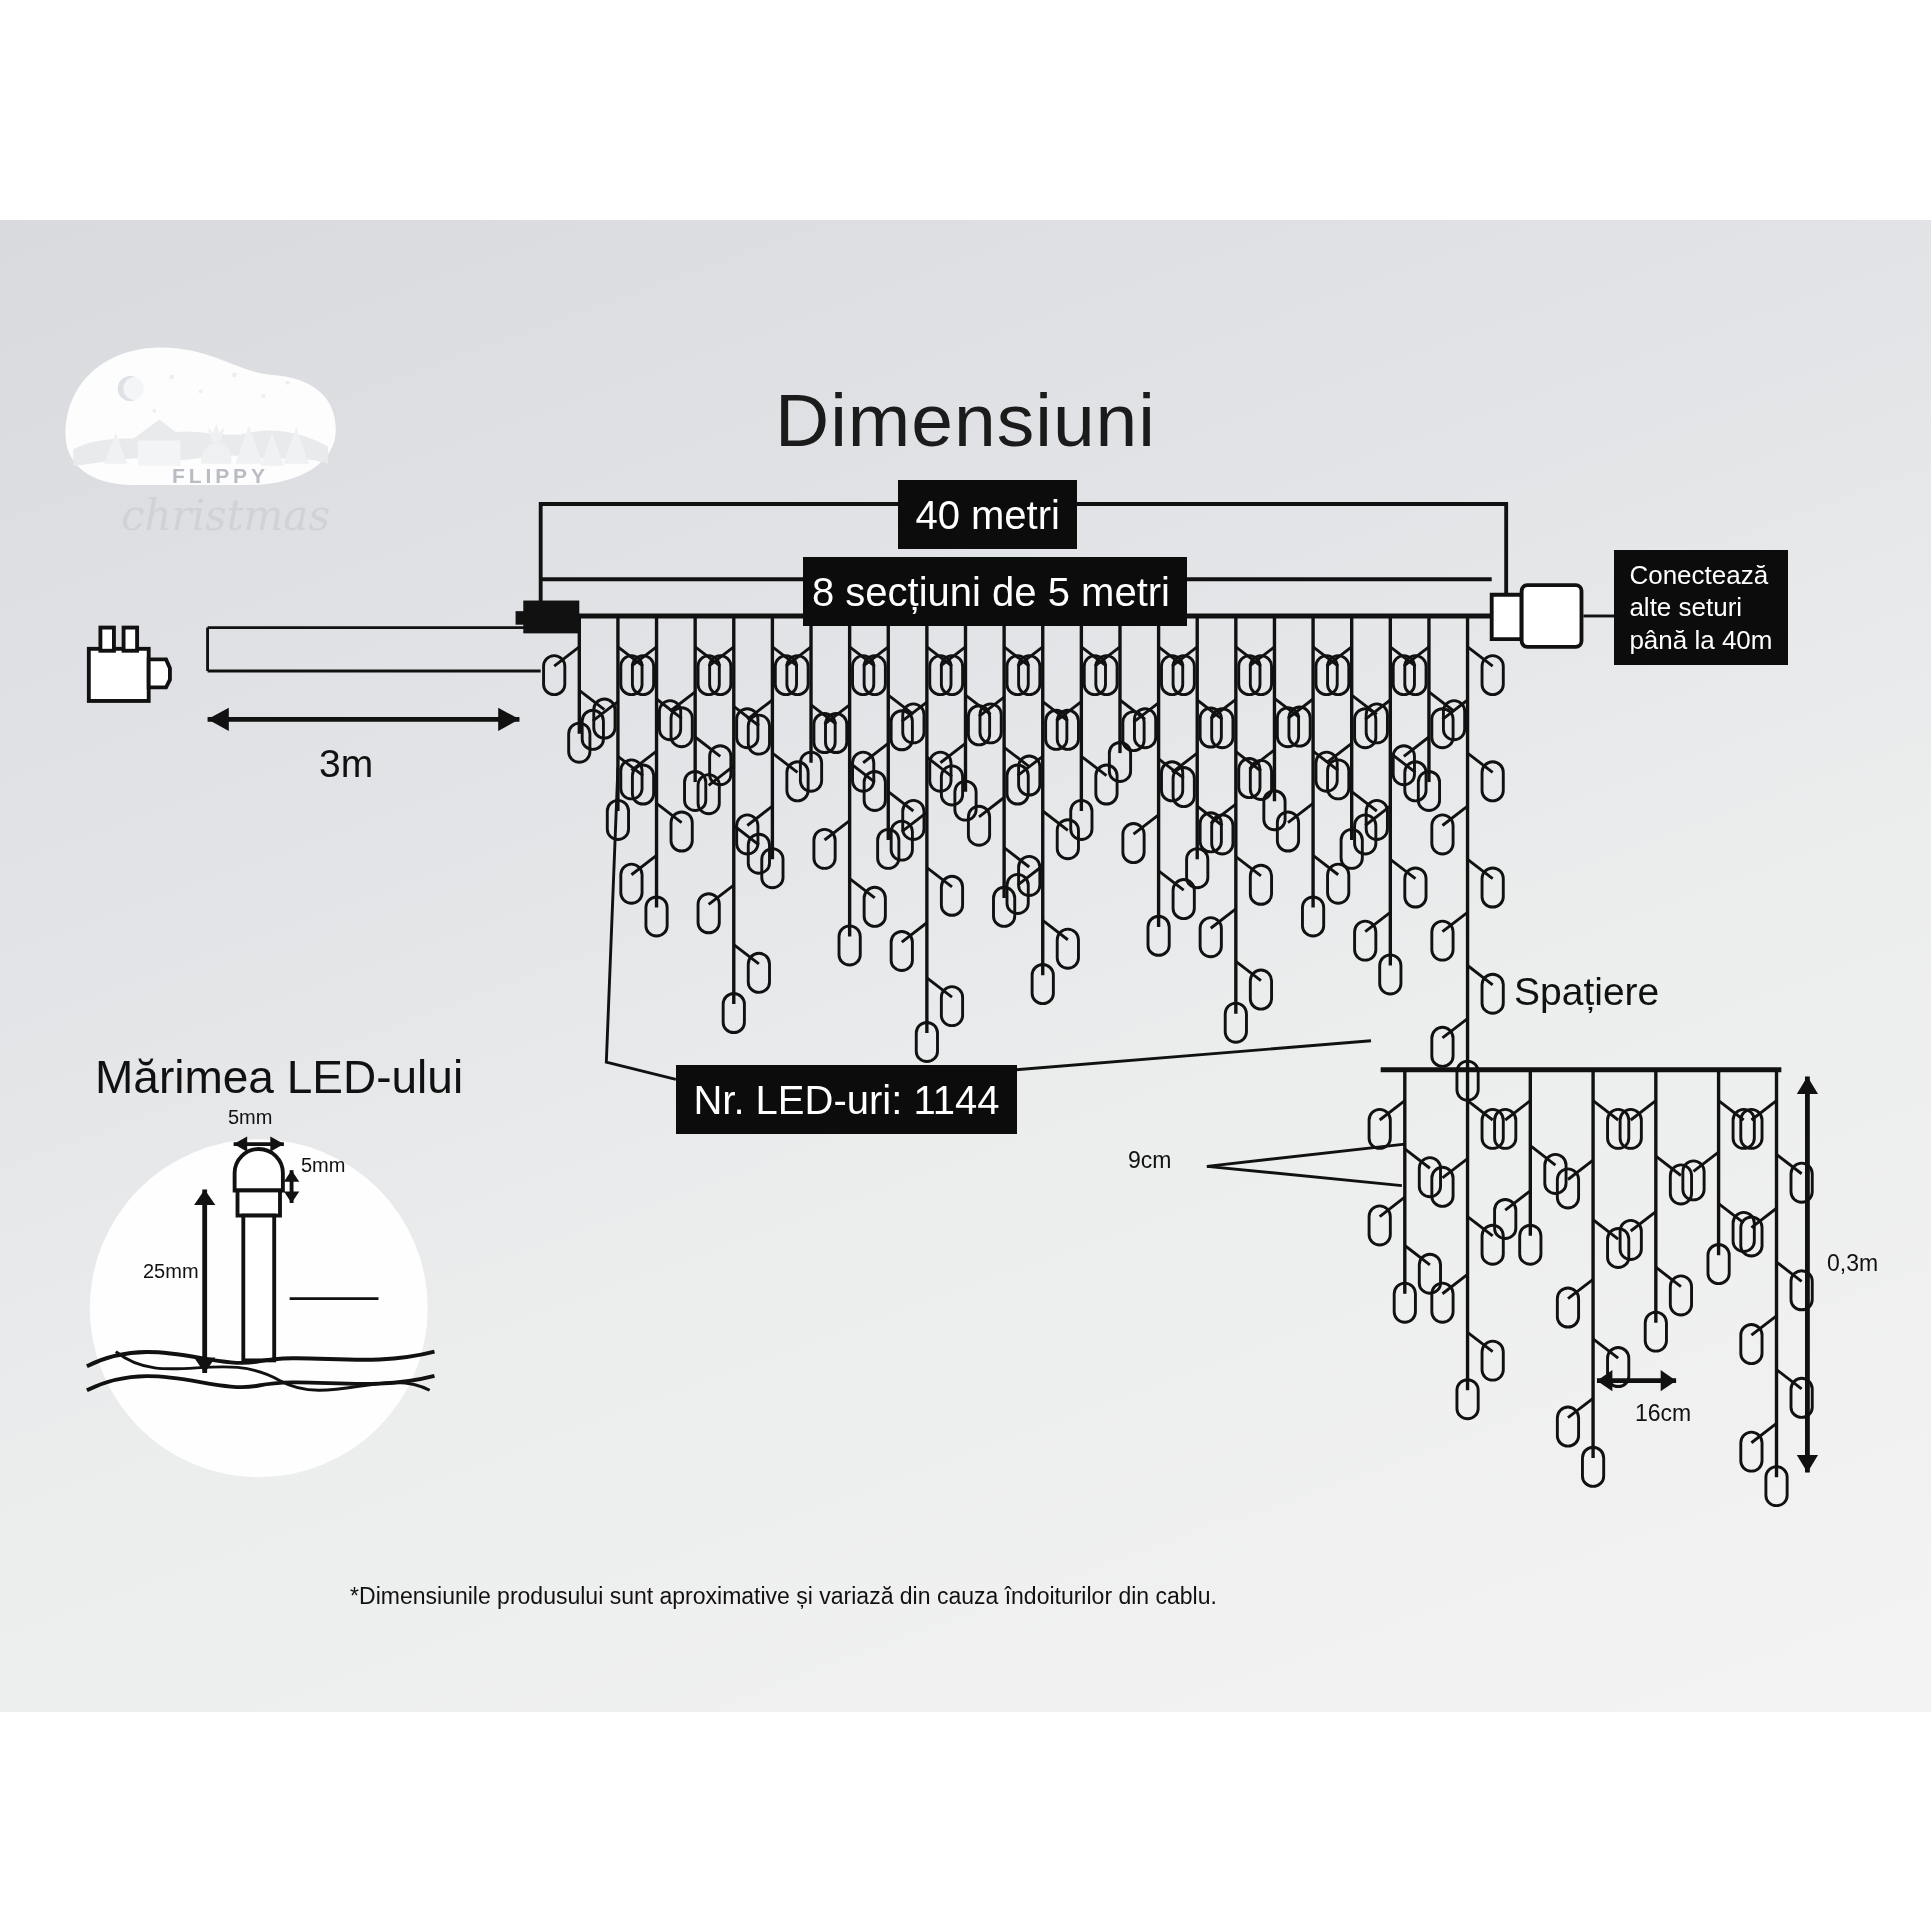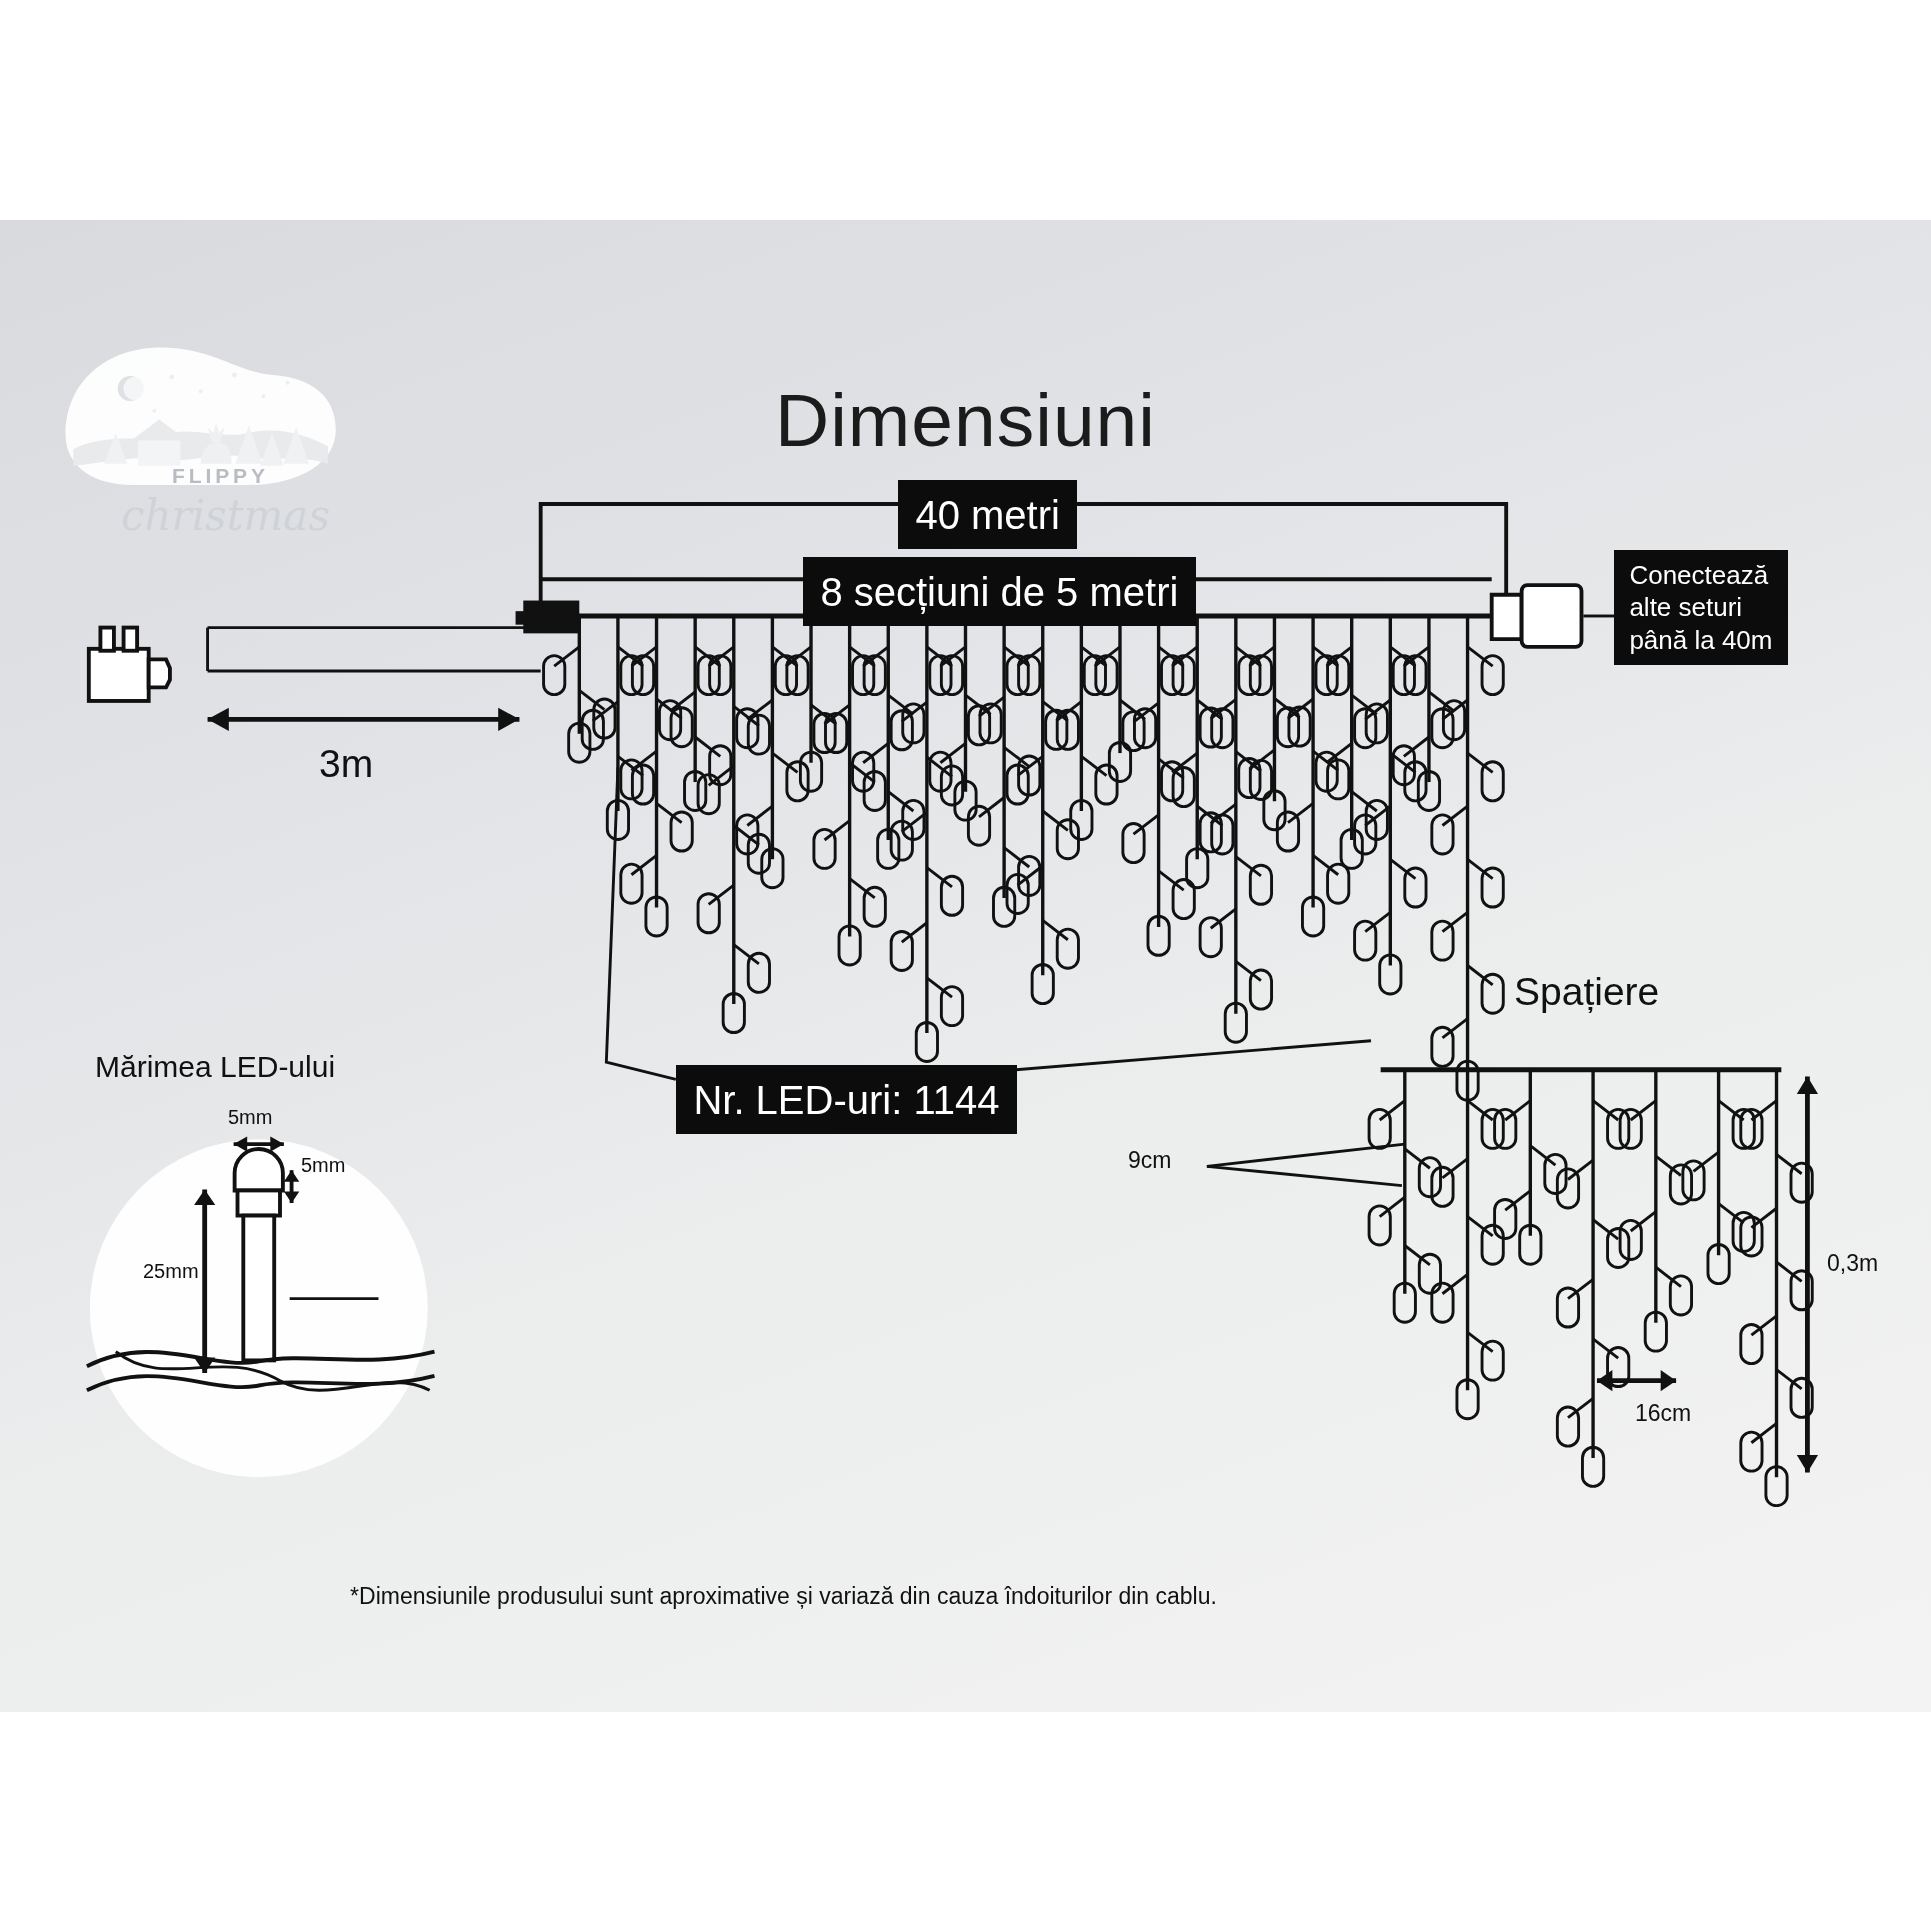--- a/index.html
+++ b/index.html
@@ -533,29 +533,29 @@
 
       <g stroke="#111" fill="#111" stroke-width="5">
         <path d="M1872,1115 L1872,1525"></path>
         <path d="M1872,1115 l-11,18 l22,0 z" stroke="none"></path>
         <path d="M1872,1525 l-11,-18 l22,0 z" stroke="none"></path>
       </g>
     </g>
   </svg>
 
   <div class="chip big" style="left:898px;top:480px;">40 metri</div>
-  <div class="chip big" style="left:803px;top:557px;">8 secțiuni de 5 metri</div>
+  <div class="chip big" style="left:803px;top:557px;padding-left:9px;">8 secțiuni de 5 metri</div>
   <div class="chip" style="left:1614px;top:550px;">Conectează
 alte seturi
 până la 40m</div>
   <div class="tlabel lg" style="left:319px;top:742px;">3m</div>
 
   <div class="chip big" style="left:676px;top:1065px;">Nr. LED-uri: 1144</div>
 
-  <div class="tlabel" style="left:95px;top:1050px;font-size:30px;">Mărimea LED-ului</div>
+  <div class="tlabel" style="left:95px;top:1050px;font-size:46px;">Mărimea LED-ului</div>
   <div class="tlabel xs" style="left:228px;top:1106px;">5mm</div>
   <div class="tlabel xs" style="left:301px;top:1154px;">5mm</div>
   <div class="tlabel xs" style="left:143px;top:1260px;">25mm</div>
 
   <div class="tlabel" style="left:1514px;top:970px;font-size:39px;">Spațiere</div>
   <div class="tlabel sm" style="left:1128px;top:1147px;">9cm</div>
   <div class="tlabel sm" style="left:1591px;top:1400px;padding-left:44px;">16cm</div>
   <div class="tlabel sm" style="left:1827px;top:1250px;">0,3m</div>
 
   <div class="footnote">*Dimensiunile produsului sunt aproximative și variază din cauza îndoiturilor din cablu.</div>

